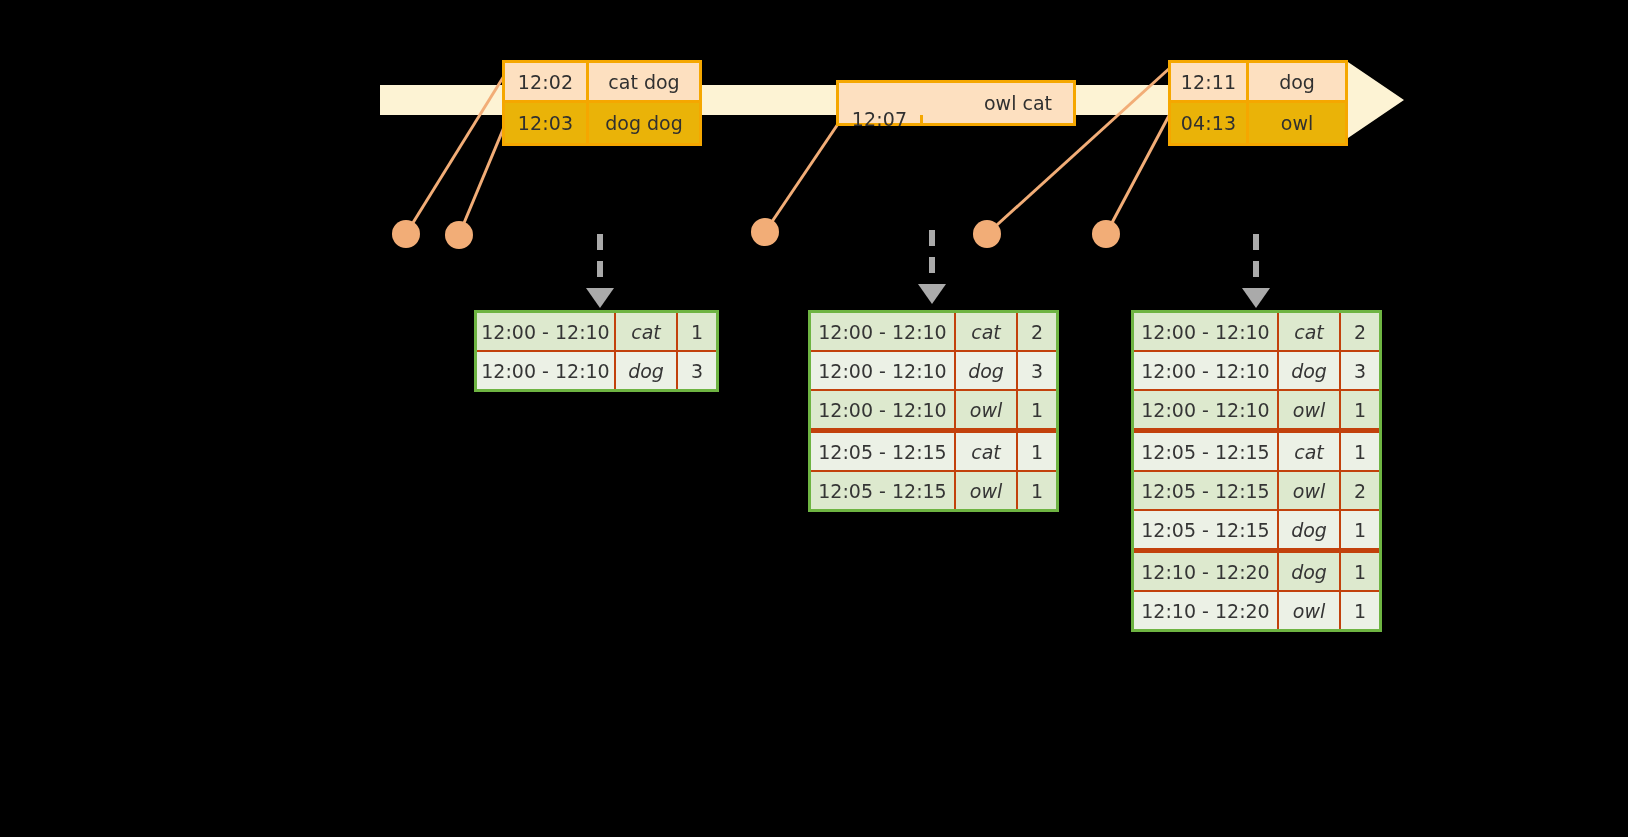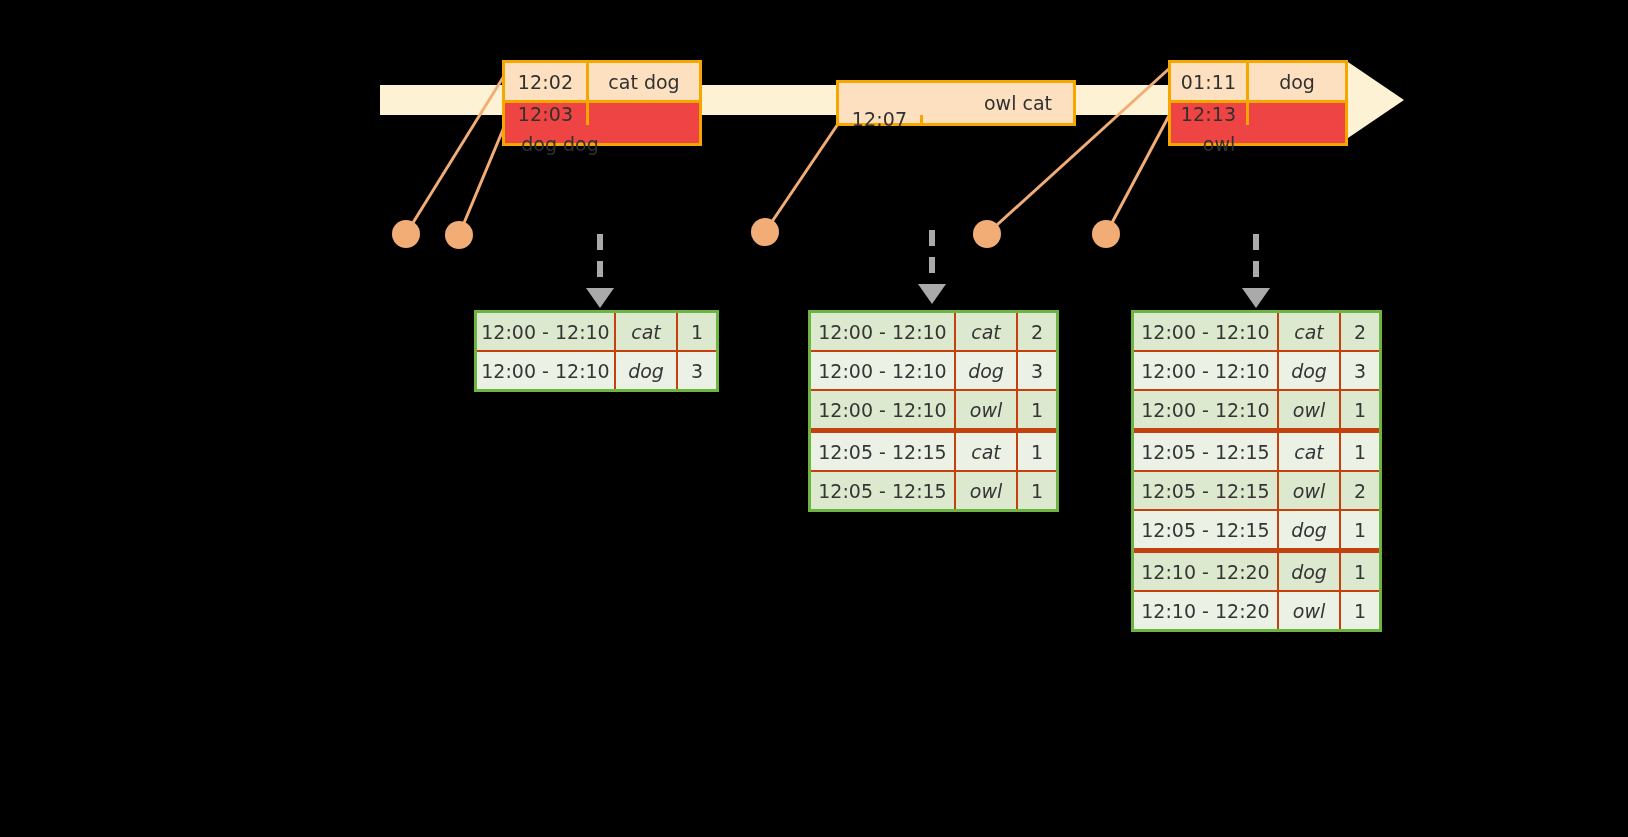--- a/index.html
+++ b/index.html
@@ -34,21 +34,21 @@
     flex-direction: column;
     z-index: 5;
   }
   .event-row {
     display: flex;
     align-items: stretch;
     height: 40px;
   }
   .event-row:not(:last-child) { border-bottom: 3px solid #F5A700; }
   .event-row.shade-a { background: #FDE0C0; }
-  .event-row.shade-b { background: #ef4444; flex-direction: column; }
+  .event-row.shade-b { background: #eab308; }
   .event-time {
     width: 88px;
     border-right: 3px solid #F5A700;
     display: flex;
     align-items: center;
     justify-content: center;
     font-size: 19px;
     color: #303030;
     letter-spacing: .1px;
   }
@@ -167,25 +167,25 @@
 
   <div class="event-box" id="event-box-2">
     <div class="event-row shade-a">
       <div class="event-time">12:07</div>
       <div class="event-val">owl cat</div>
     </div>
   </div>
 
   <div class="event-box" id="event-box-3">
     <div class="event-row shade-a">
-      <div class="event-time">01:11</div>
+      <div class="event-time">12:11</div>
       <div class="event-val">dog</div>
     </div>
     <div class="event-row shade-b">
-      <div class="event-time">12:13</div>
+      <div class="event-time">04:13</div>
       <div class="event-val">owl</div>
     </div>
   </div>
 
   <div class="result-table" id="result-table-1">
       <div class="rt-row shade-a">
         <div class="rt-cell c-window">12:00 - 12:10</div>
         <div class="rt-cell c-key">cat</div>
         <div class="rt-cell c-count">1</div>
       </div>

